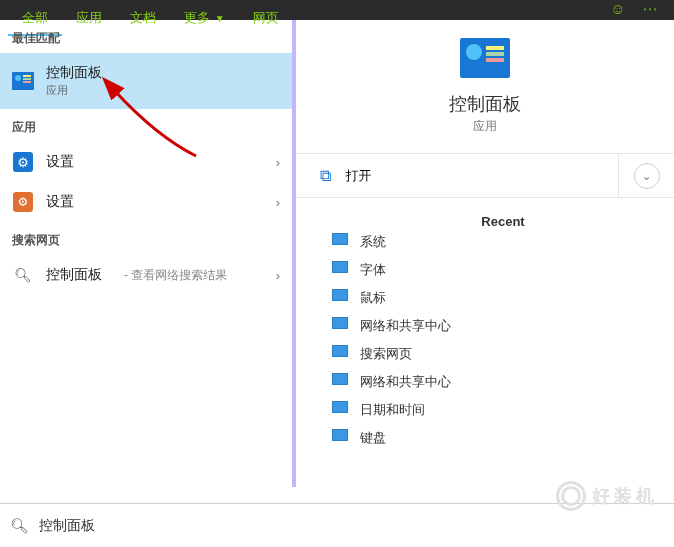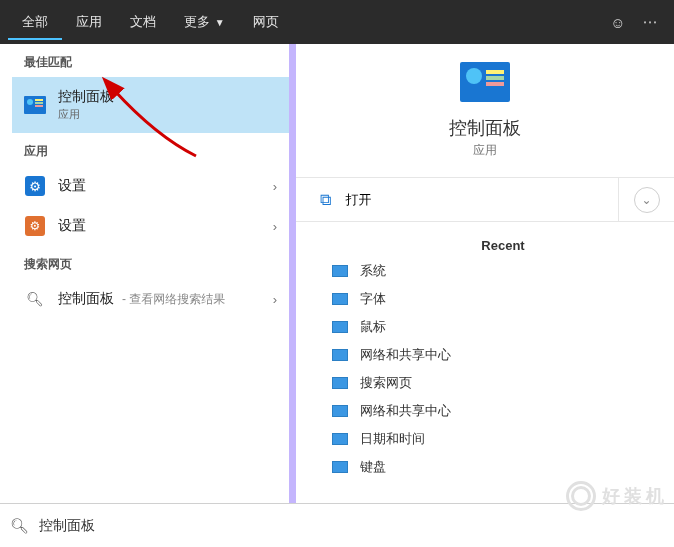--- a/index.html
+++ b/index.html
@@ -1,72 +1,72 @@
 <!DOCTYPE html>
 <html><head>
 <meta charset="utf-8">
 <style>
 * { margin: 0; padding: 0; box-sizing: border-box; font-family: "Microsoft YaHei", "Segoe UI", sans-serif; }
 body { width: 674px; height: 547px; background: #fff; overflow: hidden; position: relative; }
 
-.topbar { height: 44px; background: #2b2b2b; display: flex; align-items: center; padding: 0 8px; color: #e5e5e5; }
+.topbar { height: 20px; background: #2b2b2b; display: flex; padding: 0 8px; color: #84cc16; }
 .topbar .tab { padding: 0 14px; height: 36px; line-height: 36px; font-size: 13px; cursor: pointer; }
 .topbar .tab.active { border-bottom: 2px solid #4cc2ff; }
 .topbar .more-caret { font-size: 10px; margin-left: 2px; }
 .topbar .spacer { flex: 1; }
 .topbar .top-icon { width: 32px; text-align: center; font-size: 15px; opacity: .9; cursor: pointer; }
 
 .main { display: flex; height: calc(547px - 36px - 44px); }
 
-.left { width: 296px; border-right: 7px solid #c4b5fd; overflow: hidden; padding-left: 12px; }
+.left { width: 296px; border-right: 4px solid #c4b5fd; overflow: hidden; }
 .section-label { font-size: 12px; color: #555; padding: 10px 12px 6px; font-weight: 600; }
 .row { display: flex; align-items: center; padding: 0 12px; height: 40px; cursor: pointer; position: relative; }
 .row.tall { height: 56px; }
 .row.selected { background: #bfe3f7; }
 .row .ic { width: 22px; height: 22px; margin-right: 12px; display: flex; align-items: center; justify-content: center; }
 .row .txt { flex: 1; }
 .row .title { font-size: 14px; color: #222; }
 .row .sub { font-size: 11px; color: #666; margin-top: 1px; }
 .row .chev { color: #777; font-size: 13px; }
-.row .web-sub { color: #888; font-size: 12px; margin-left: 8px; }
+.row .web-sub { color: #888; font-size: 12px; margin-left: 22px; }
 
 .right { flex: 1; padding-top: 18px; overflow: hidden; }
 .preview-head { text-align: center; border-bottom: 1px solid #e6e6e6; padding-bottom: 18px; }
 .preview-icon { width: 50px; height: 40px; margin: 0 auto 14px; background:#1976d2; position:relative; border-radius:2px; }
 .preview-icon::before { content:""; position:absolute; left:6px; top:6px; width:16px; height:16px; background:#4fc3f7; border-radius:50%; }
 .preview-icon::after { content:""; position:absolute; right:6px; top:8px; width:18px; height:4px; background:#fff176; box-shadow:0 6px 0 #a5d6a7, 0 12px 0 #ef9a9a; }
 .preview-title { font-size: 18px; color: #333; margin-bottom: 2px; }
 .preview-sub { font-size: 12px; color: #777; }
 
 .action-row { display:flex; align-items:center; height:44px; border-bottom:1px solid #e6e6e6; }
 .action-open { display:flex; align-items:center; padding-left:24px; flex:1; cursor:pointer; }
 .action-open .sym { color:#1976d2; margin-right:14px; font-size:16px; }
 .action-open .lbl { font-size:13px; color:#000000; }
 .action-expand { width:56px; height:44px; display:flex; align-items:center; justify-content:center; border-left:1px solid #e6e6e6; cursor:pointer; }
 .chev-circle { width:26px; height:26px; border:1px solid #cfcfcf; border-radius:50%; display:flex; align-items:center; justify-content:center; color:#888; font-size:12px; }
 
 .recent-head { font-size:13px; font-weight:600; padding:16px 0 4px 36px; color:#333;text-align:center; }
-.recent-item { display:flex; align-items:center; height:28px; padding-left:36px; cursor:pointer; }
+.recent-item { display:flex; height:28px; padding-left:36px; cursor:pointer; }
 .recent-item .ric { width:16px; height:12px; background:#3b97e3; margin-right:12px; border:1px solid #2b7fc4; }
 .recent-item .rtxt { font-size:13px; color:#333; }
 
 .bottombar { position:absolute; left:0; right:0; bottom:0; height:44px; border-top:1px solid #d0d0d0; background:#fff; display:flex; align-items:center; padding:0 10px; }
 .bottombar .search-ic { color:#555; font-size:15px; margin-right:10px; }
 .bottombar input { flex:1; border:none; outline:none; font-size:14px; color:#333; }
 
 .arrow-annotation { position:absolute; left:96px; top:76px; pointer-events:none; }
 
 .cp-ic { width:22px; height:18px; background:#1976d2; position:relative; border-radius:1px; }
 .cp-ic::before { content:""; position:absolute; left:3px; top:3px; width:6px; height:6px; background:#4fc3f7; border-radius:50%; }
 .cp-ic::after { content:""; position:absolute; right:3px; top:3px; width:8px; height:2px; background:#fff176; box-shadow:0 3px 0 #a5d6a7, 0 6px 0 #ef9a9a; }
 .gear-ic { width:20px; height:20px; background:#1976d2; border-radius:3px; display:flex; align-items:center; justify-content:center; color:#fff; font-size:13px; }
 .gear2-ic { width:20px; height:20px; background:#e07030; border-radius:3px; display:flex; align-items:center; justify-content:center; color:#fff; font-size:12px; }
 .srch-ic { color:#555; font-size:14px; }
 
-.watermark { position:absolute; right:6px; bottom:36px; color:#e0e0e0; font-size:18px; font-weight:600; letter-spacing:4px; pointer-events:none; display:flex; align-items:center; }
+.watermark { position:absolute; right:16px; bottom:36px; color:#e0e0e0; font-size:18px; font-weight:600; letter-spacing:4px; pointer-events:none; display:flex; align-items:center; }
 .watermark .wc { width:30px; height:30px; border:3px solid #e0e0e0; border-radius:50%; margin-right:6px; display:flex; align-items:center; justify-content:center; }
 .watermark .wc::after { content:""; width:14px; height:14px; border:3px solid #e0e0e0; border-radius:50%; }
 </style>
 </head>
 <body>
 
 <div class="topbar">
   <div class="tab active">全部</div>
   <div class="tab">应用</div>
   <div class="tab">文档</div>

